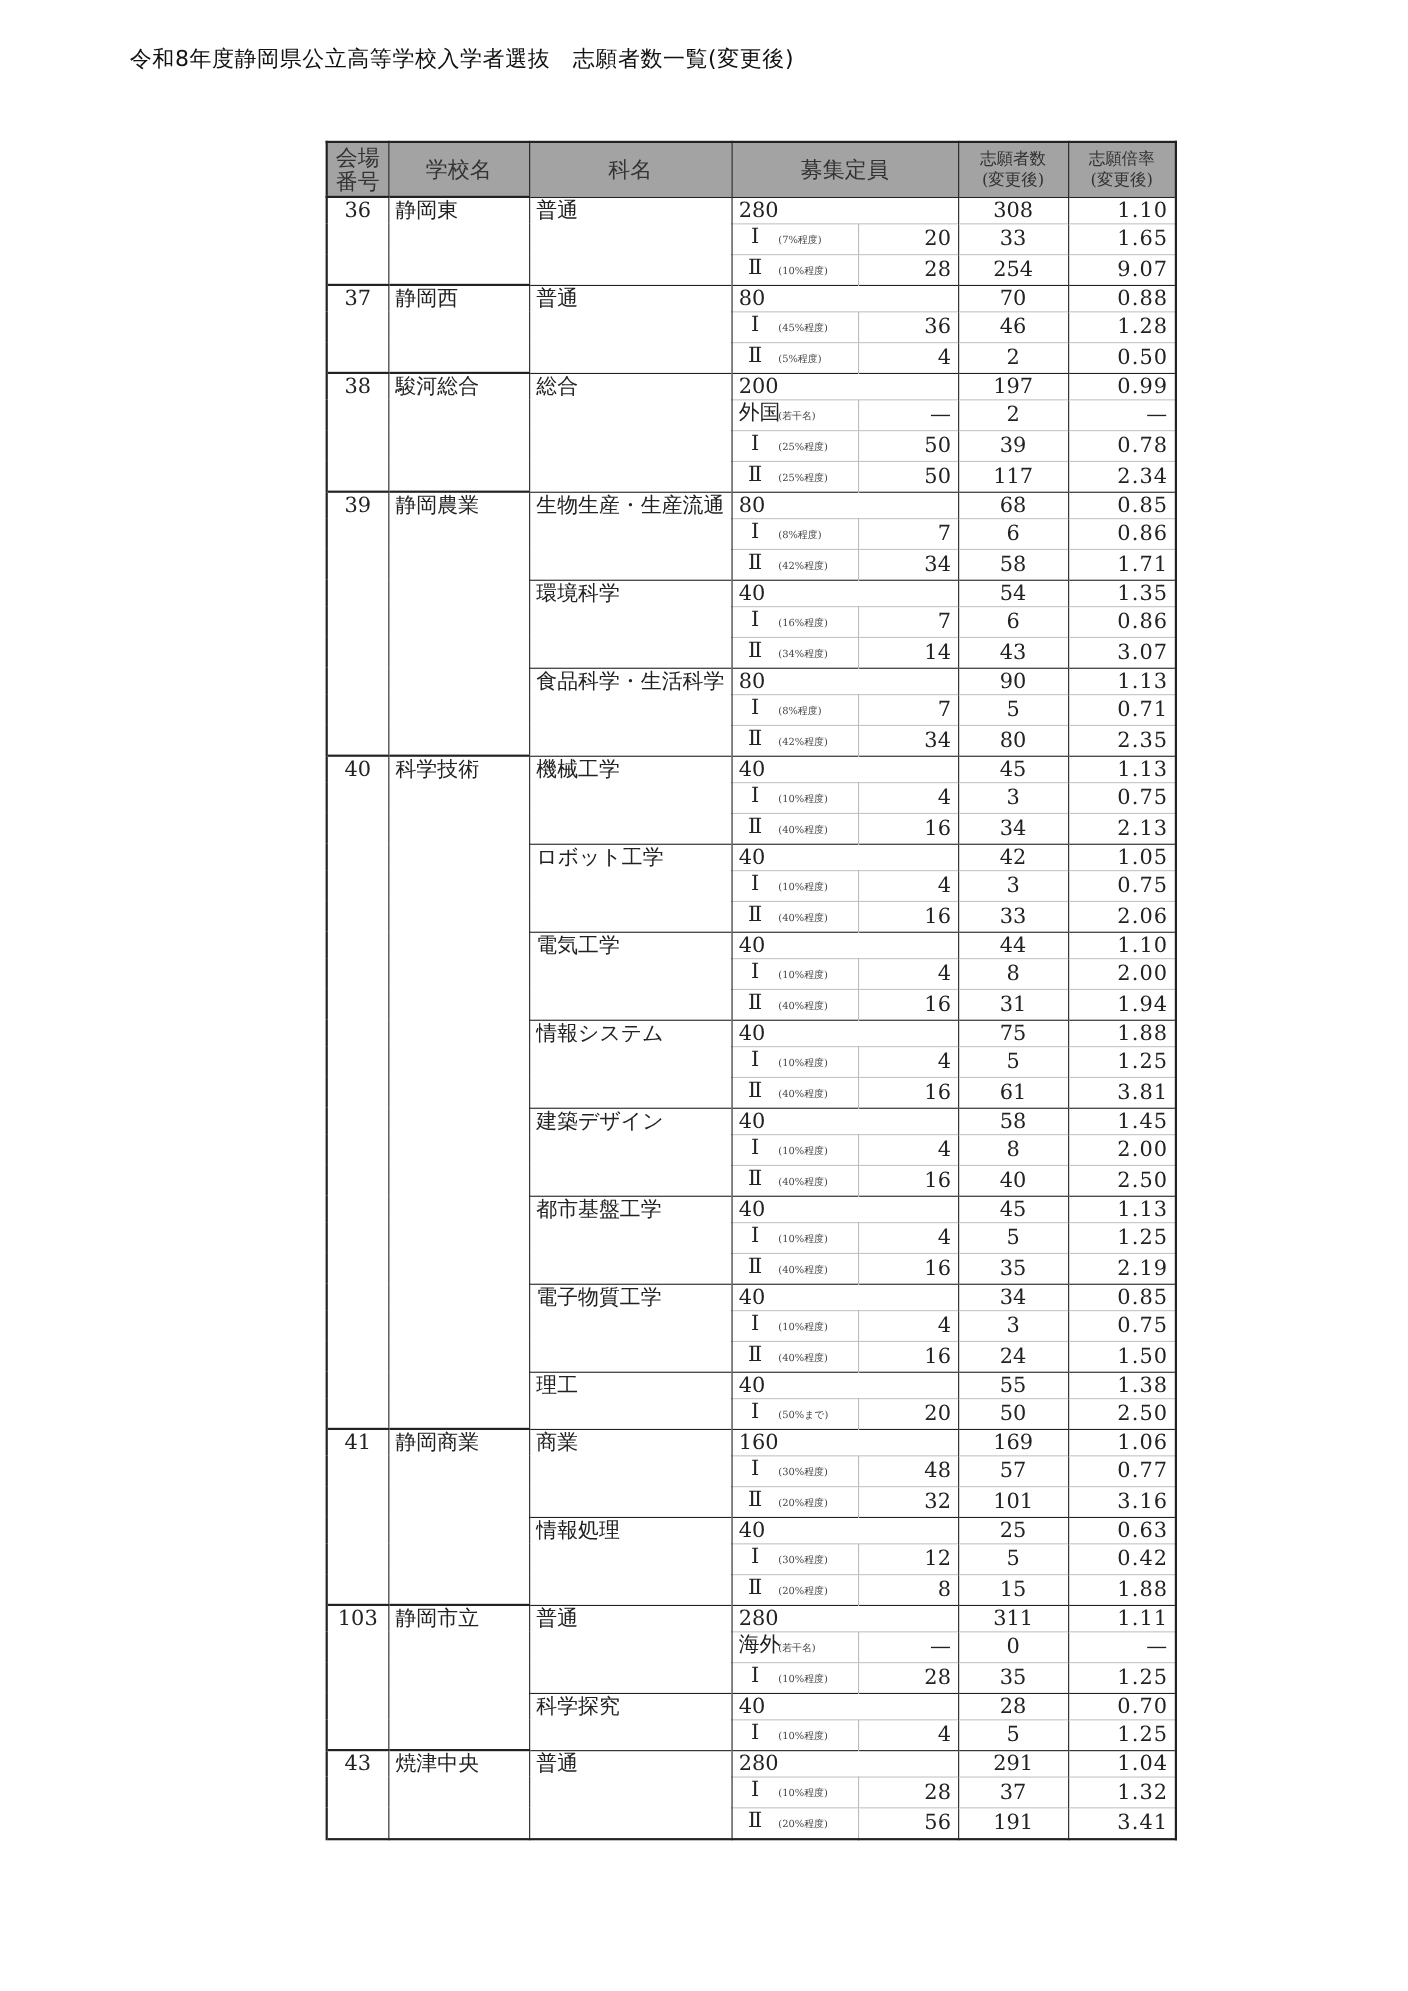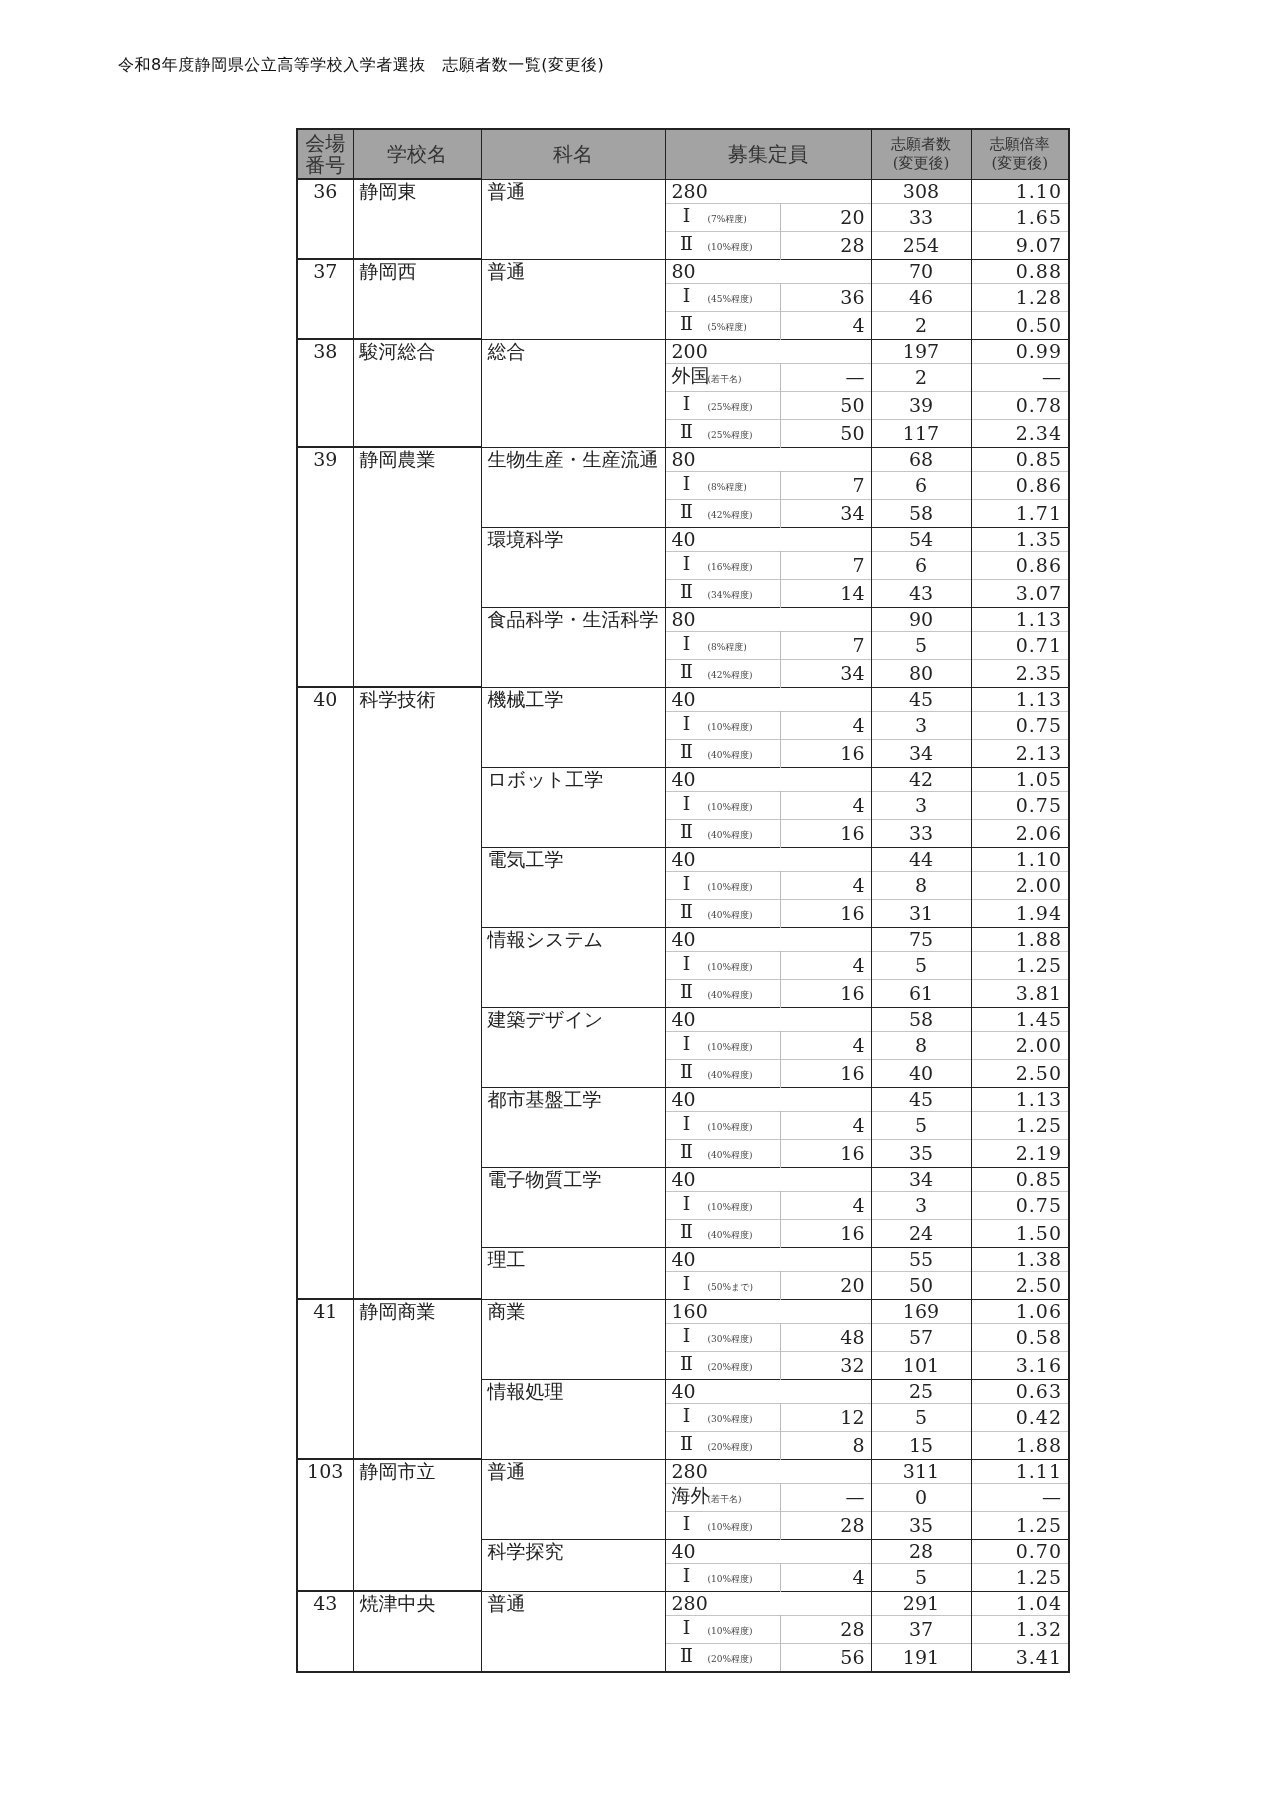--- a/index.html
+++ b/index.html
@@ -1,17 +1,17 @@
 <!DOCTYPE html>
 <html><head>
 <meta charset="utf-8">
 <style>
   html, body { margin: 0; padding: 0; background: #ffffff; }
   body { width: 1280px; height: 1810px; position: relative; font-family: "DejaVu Serif", "Liberation Serif", serif; color: #222; }
-  .title { position: absolute; left: 118px; top: 55px; font-family: "DejaVu Sans", "Liberation Sans", sans-serif; font-size: 16px; letter-spacing: 0.5px; color: #111; }
+  .title { position: absolute; left: 118px; top: 40px; font-family: "DejaVu Sans", "Liberation Sans", sans-serif; font-size: 20px; letter-spacing: 0.5px; color: #111; }
   table.main { position: absolute; left: 296px; top: 128px; border-collapse: collapse; border: 2px solid #222; table-layout: fixed; }
   table.main th { background: #a3a3a3; border: 1.5px solid #222; font-weight: normal; font-size: 20px; padding: 0; height: 48px; line-height: 22px; color: #333; }
   table.main th.small { font-size: 15px; line-height: 19px; }
   table.main td { font-size: 19px; height: 23px; padding: 0 6px; line-height: 23px; white-space: nowrap; overflow: hidden; }
   td.num { text-align: right; }
   td.kaijo { text-align: center; vertical-align: top; border-left: 2px solid #222; border-right: 1.5px solid #222; }
   td.school { vertical-align: top; border-right: 1.5px solid #222; }
   td.dept { vertical-align: top; border-right: 1.5px solid #222; line-height: 23px; white-space: normal; }
   td.cap-total { }
   td.sublabel { font-size: 19px; padding-left: 6px; border-right: 1px solid #bbb; }
@@ -316,21 +316,21 @@
         <td class="school" rowspan="6">静岡商業</td>
         <td class="dept" rowspan="3">商業</td>
         <td class="cap-total" colspan="2">160</td>
         <td class="col5">169</td>
         <td class="col6">1.06</td>
       </tr>
       <tr class="sub">
         <td class="sublabel"><span class="roman">Ⅰ</span> <span class="pct">(30%程度)</span></td>
         <td class="cap num">48</td>
         <td class="col5">57</td>
-        <td class="col6">0.58</td>
+        <td class="col6">0.77</td>
       </tr>
       <tr class="sub">
         <td class="sublabel"><span class="roman">Ⅱ</span> <span class="pct">(20%程度)</span></td>
         <td class="cap num">32</td>
         <td class="col5">101</td>
         <td class="col6">3.16</td>
       </tr>
       <tr class="dept-start">
         <td class="dept" rowspan="3">情報処理</td>
         <td class="cap-total" colspan="2">40</td>

